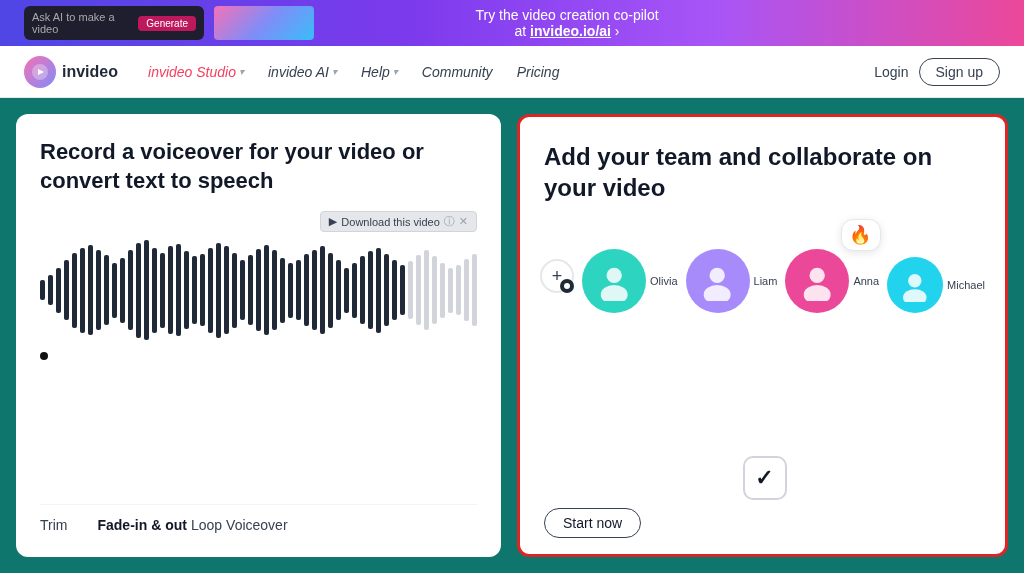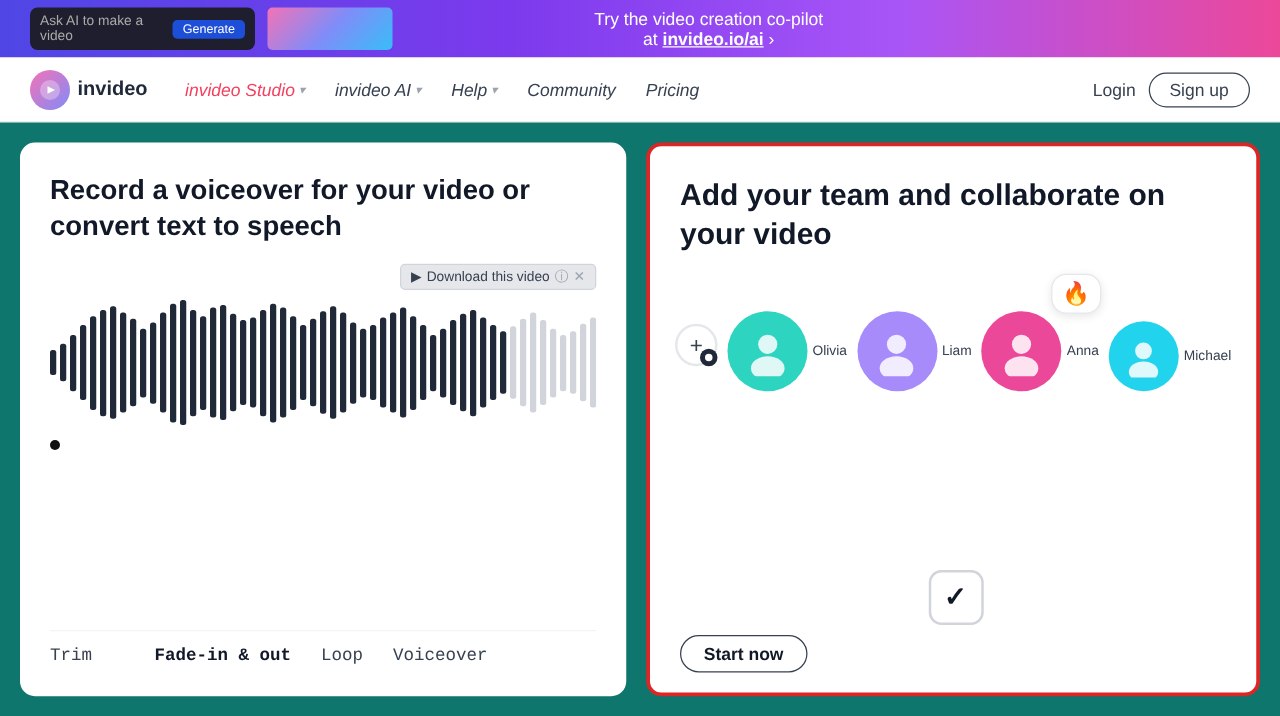--- a/index.html
+++ b/index.html
@@ -27,21 +27,21 @@
       align-items: center;
       justify-content: space-between;
       padding: 4px 8px;
       overflow: hidden;
     }
     .banner-ai-text {
       color: #aaa;
       font-size: 11px;
     }
     .banner-generate-btn {
-      background: #1d4ed8;
+      background: #be185d;
       color: #fff;
       border: none;
       border-radius: 4px;
       font-size: 10px;
       padding: 2px 8px;
       cursor: pointer;
     }
     .banner-preview-img {
       width: 100px;
       height: 34px;
@@ -196,25 +196,24 @@
       width: 8px;
       height: 8px;
       background: #111;
       border-radius: 50%;
       margin-top: 4px;
     }
 
     
     .audio-toolbar {
       display: flex;
-      gap: 24px;
+      gap: 4px;
       margin-top: auto;
       padding-top: 12px;
       border-top: 1px solid #f3f4f6;
-      font-family: Liberation Mono, monospace;
     }
     .toolbar-item {
       font-size: 14px;
       color: #374151;
       cursor: pointer;
     }
     .toolbar-item.active { font-weight: 700; color: #111827; padding-left: 26px; }
 
     
     .right-panel {
@@ -348,21 +347,21 @@
       position: absolute;
       bottom: 16px;
       left: 24px;
       background: #fff;
       border: 1.5px solid #374151;
       border-radius: 20px;
       padding: 6px 18px;
       font-size: 14px;
       color: #111827;
       cursor: pointer;
-      font-weight: 700;
+      font-weight: 400;
     }
   </style>
 </head>
 <body>
 
 <div class="top-banner">
   <div class="banner-preview">
     <div class="banner-preview-box">
       <span class="banner-ai-text">Ask AI to make a video</span>
       <button class="banner-generate-btn">Generate</button>

